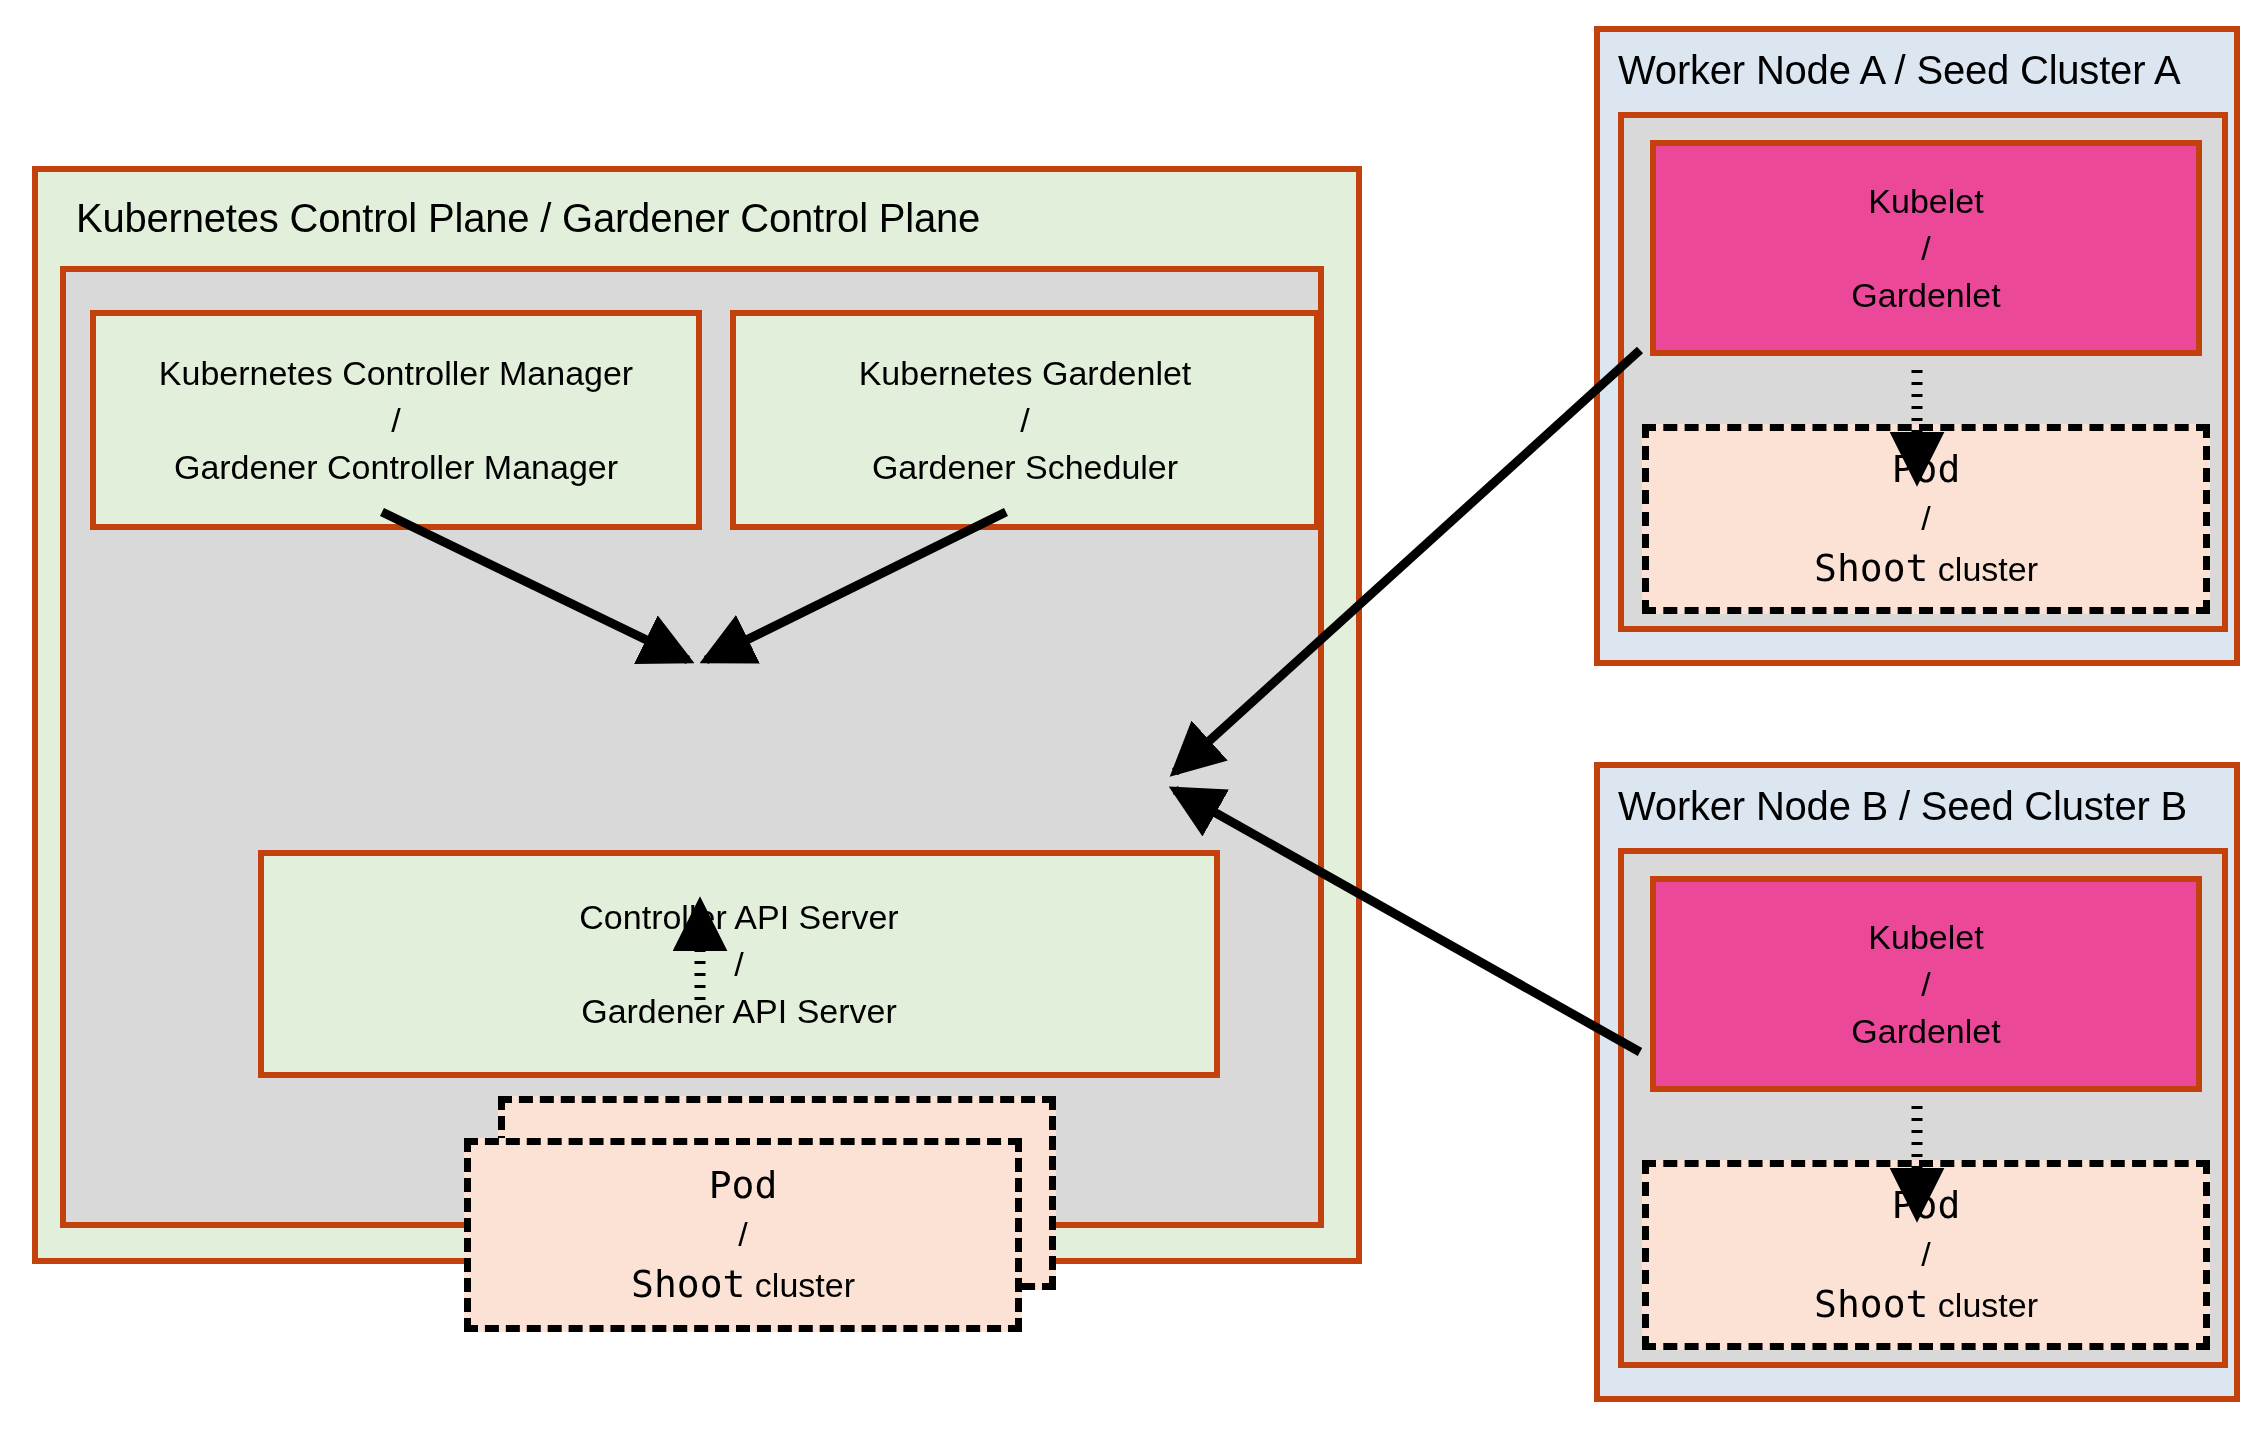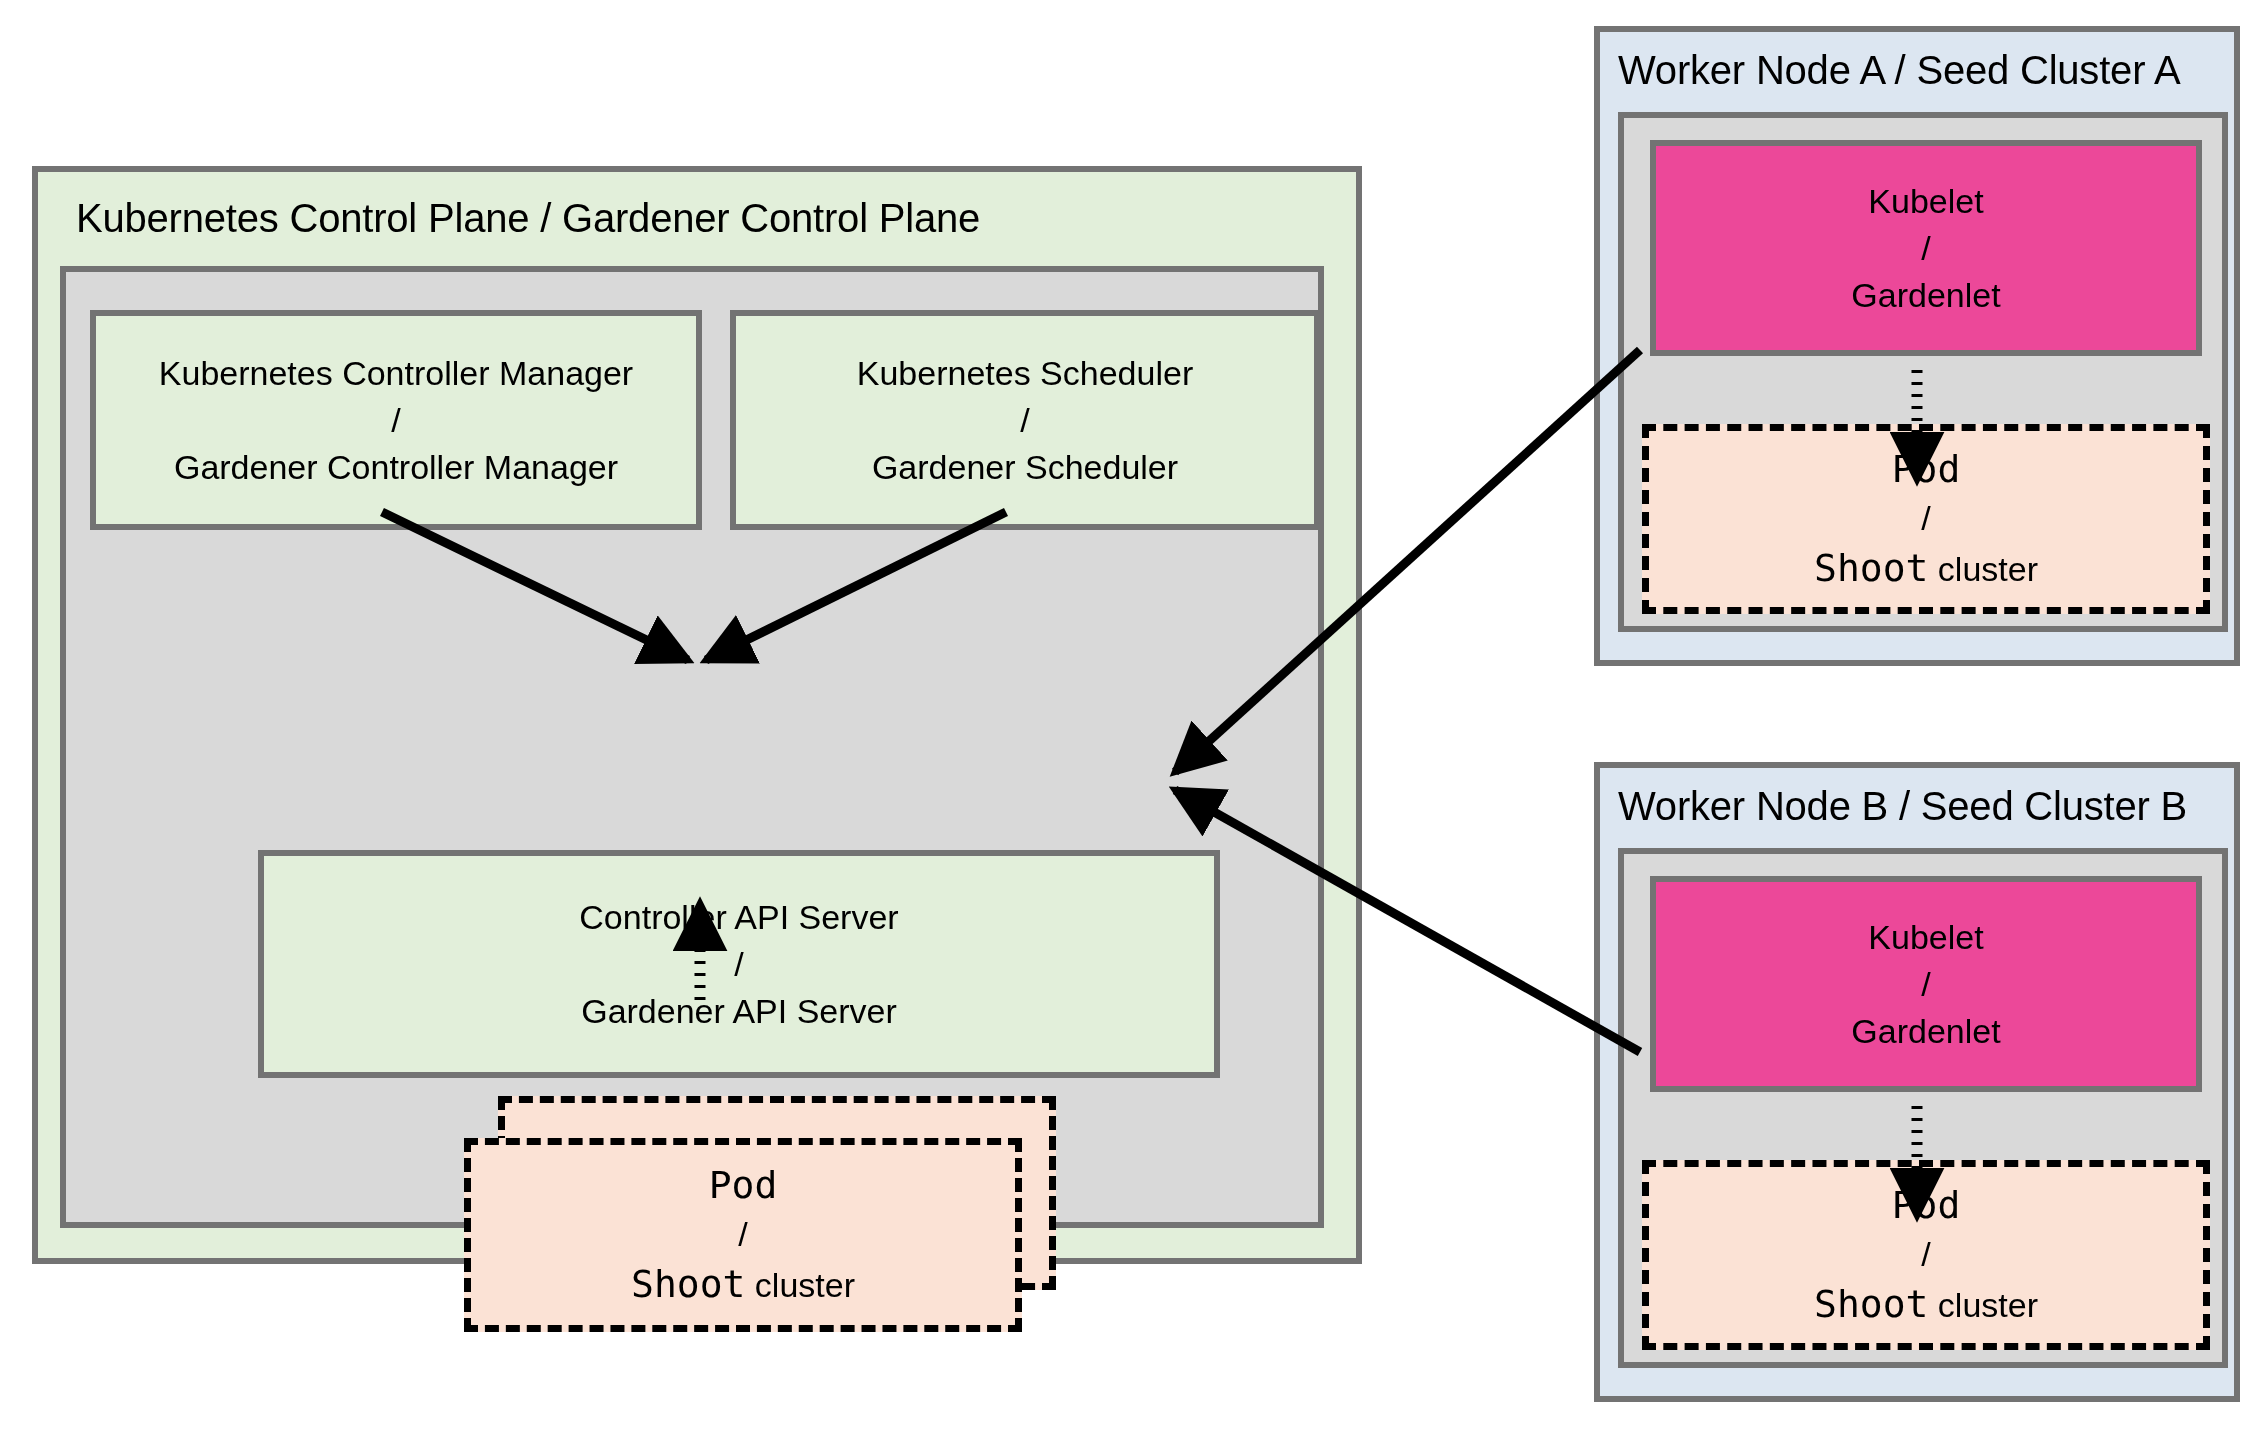--- a/index.html
+++ b/index.html
@@ -9,21 +9,21 @@
   }
   #stage{
     position:relative;
     width:2266px;
     height:1434px;
     background:#ffffff;
     overflow:hidden;
   }
   
   .box{ position:absolute; box-sizing:border-box; }
-  .solid{ border:6px solid #737373;padding-left:32px; }
+  .solid{ border:6px solid #c2410c;padding-left:32px; }
   .dashed{ border:7px dashed #000; }
 
   .green{ background:#E2EFDA; }
   .gray{ background:#D9D9D9; }
   .blue{ background:#DCE6F1; }
   .orange{ background:#ec4899; }
   .peach{ background:#FBE2D5; }
 
   .panel-title{
     position:absolute;
@@ -65,21 +65,21 @@
       <div class="box solid green" style="left:24px; top:38px; width:612px; height:220px;">
         <div class="center-label">
           <span>Kubernetes Controller Manager</span>
           <span class="slash">/</span>
           <span>Gardener Controller Manager</span>
         </div>
       </div>
 
       <div class="box solid green" style="left:664px; top:38px; width:590px; height:220px;">
         <div class="center-label">
-          <span>Kubernetes Scheduler</span>
+          <span>Kubernetes Gardenlet</span>
           <span class="slash">/</span>
           <span class="b">Gardener Scheduler</span>
         </div>
       </div>
 
       <div class="box solid green" style="left:192px; top:578px; width:962px; height:228px;">
         <div class="center-label">
           <span>Controller API Server</span>
           <span class="slash">/</span>
           <span>Gardener API Server</span>

